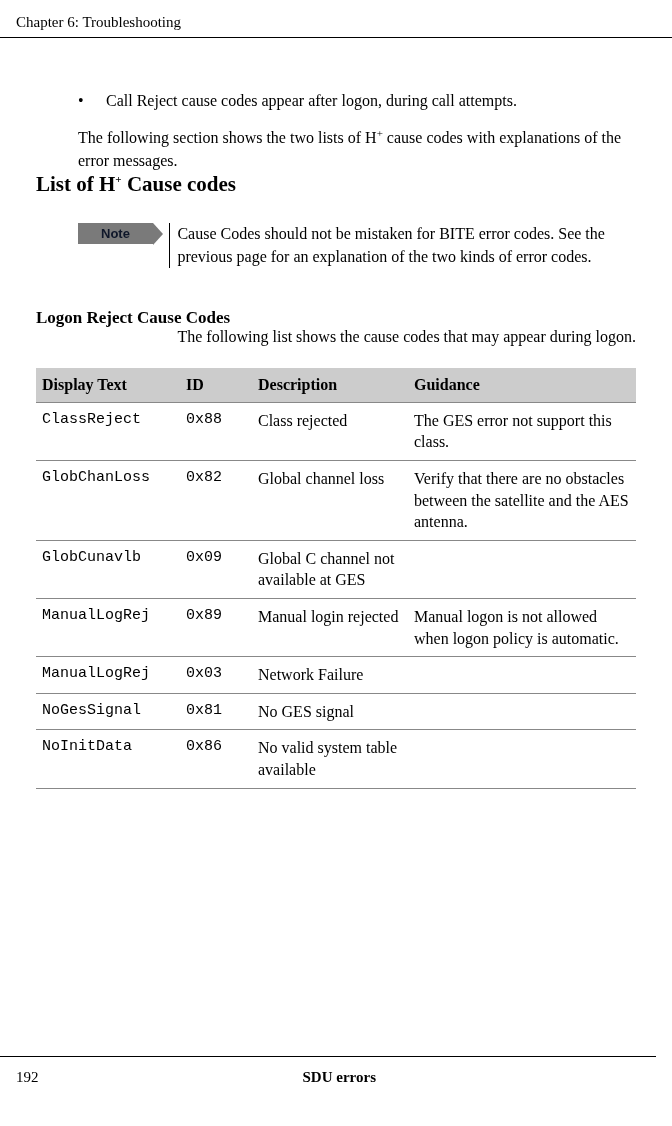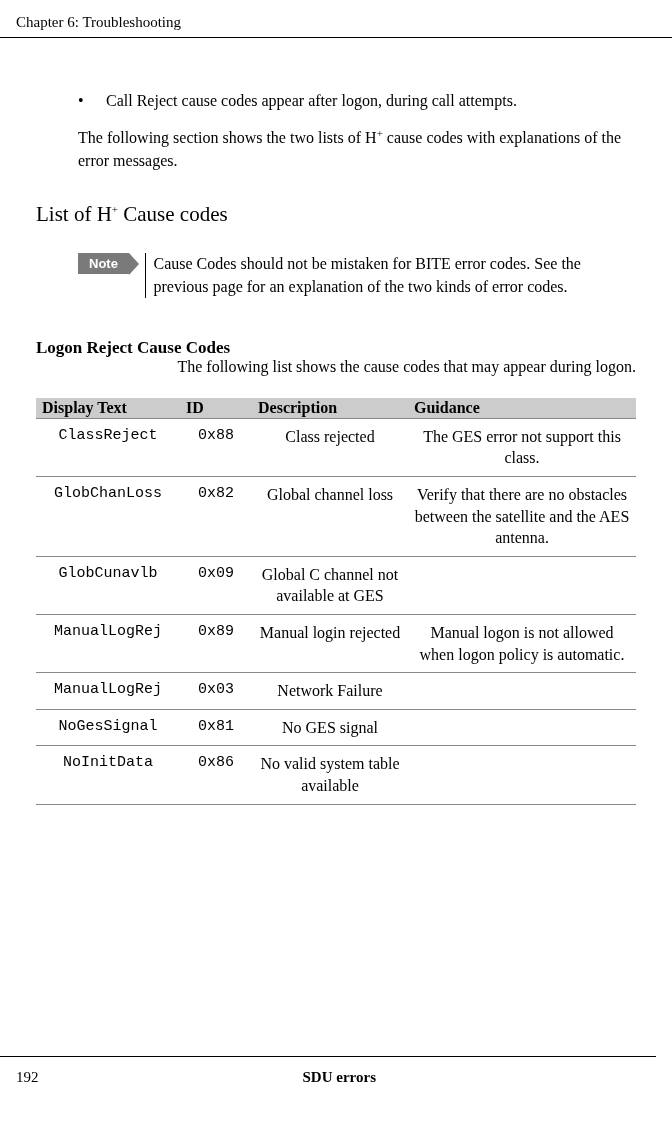--- a/index.html
+++ b/index.html
@@ -43,36 +43,35 @@
       margin-top: 16px;
       font-size: 16px;
       line-height: 1.4;
     }
     .sup {
       font-size: 11px;
       vertical-align: super;
     }
     .section-heading {
       font-size: 21px;
-      font-weight: normal;
-      margin-top: 30px;
+      font-weight: bold;
     }
     .note-block {
       display: flex;
       align-items: flex-start;
       margin-left: 42px;
       margin-top: 26px;
     }
     .note-tag {
       background: #7a7a7a;
-      color: #ffffff;
+      color: #0f172a;
       font-family: Arial, sans-serif;
       font-size: 13px;
       font-weight: bold;
-      padding: 3px 11px;
+      padding: 3px 23px;
       position: relative;
       flex-shrink: 0;
     }
     .note-tag::after {
       content: "";
       position: absolute;
       right: -10px;
       top: 0;
       width: 0;
       height: 0;
@@ -105,30 +104,29 @@
       width: 100%;
       border-collapse: collapse;
       margin-top: 22px;
       font-size: 16px;
     }
     thead tr {
       background: #cccccc;
     }
     th {
       text-align: left;
-      padding: 1px 6px;
+      padding: 8px 6px;
       font-weight: bold;
       border-bottom: 1px solid #888;
     }
     td {
       padding: 7px 6px;
       vertical-align: top;
       border-bottom: 1px solid #888;
       line-height: 1.35;
-      text-align: center;
     }
     .mono {
       font-family: 'Courier New', monospace;
       font-size: 15px;
     }
     .footer {
       position: absolute;
       bottom: 40px;
       left: 0;
       right: 16px;

